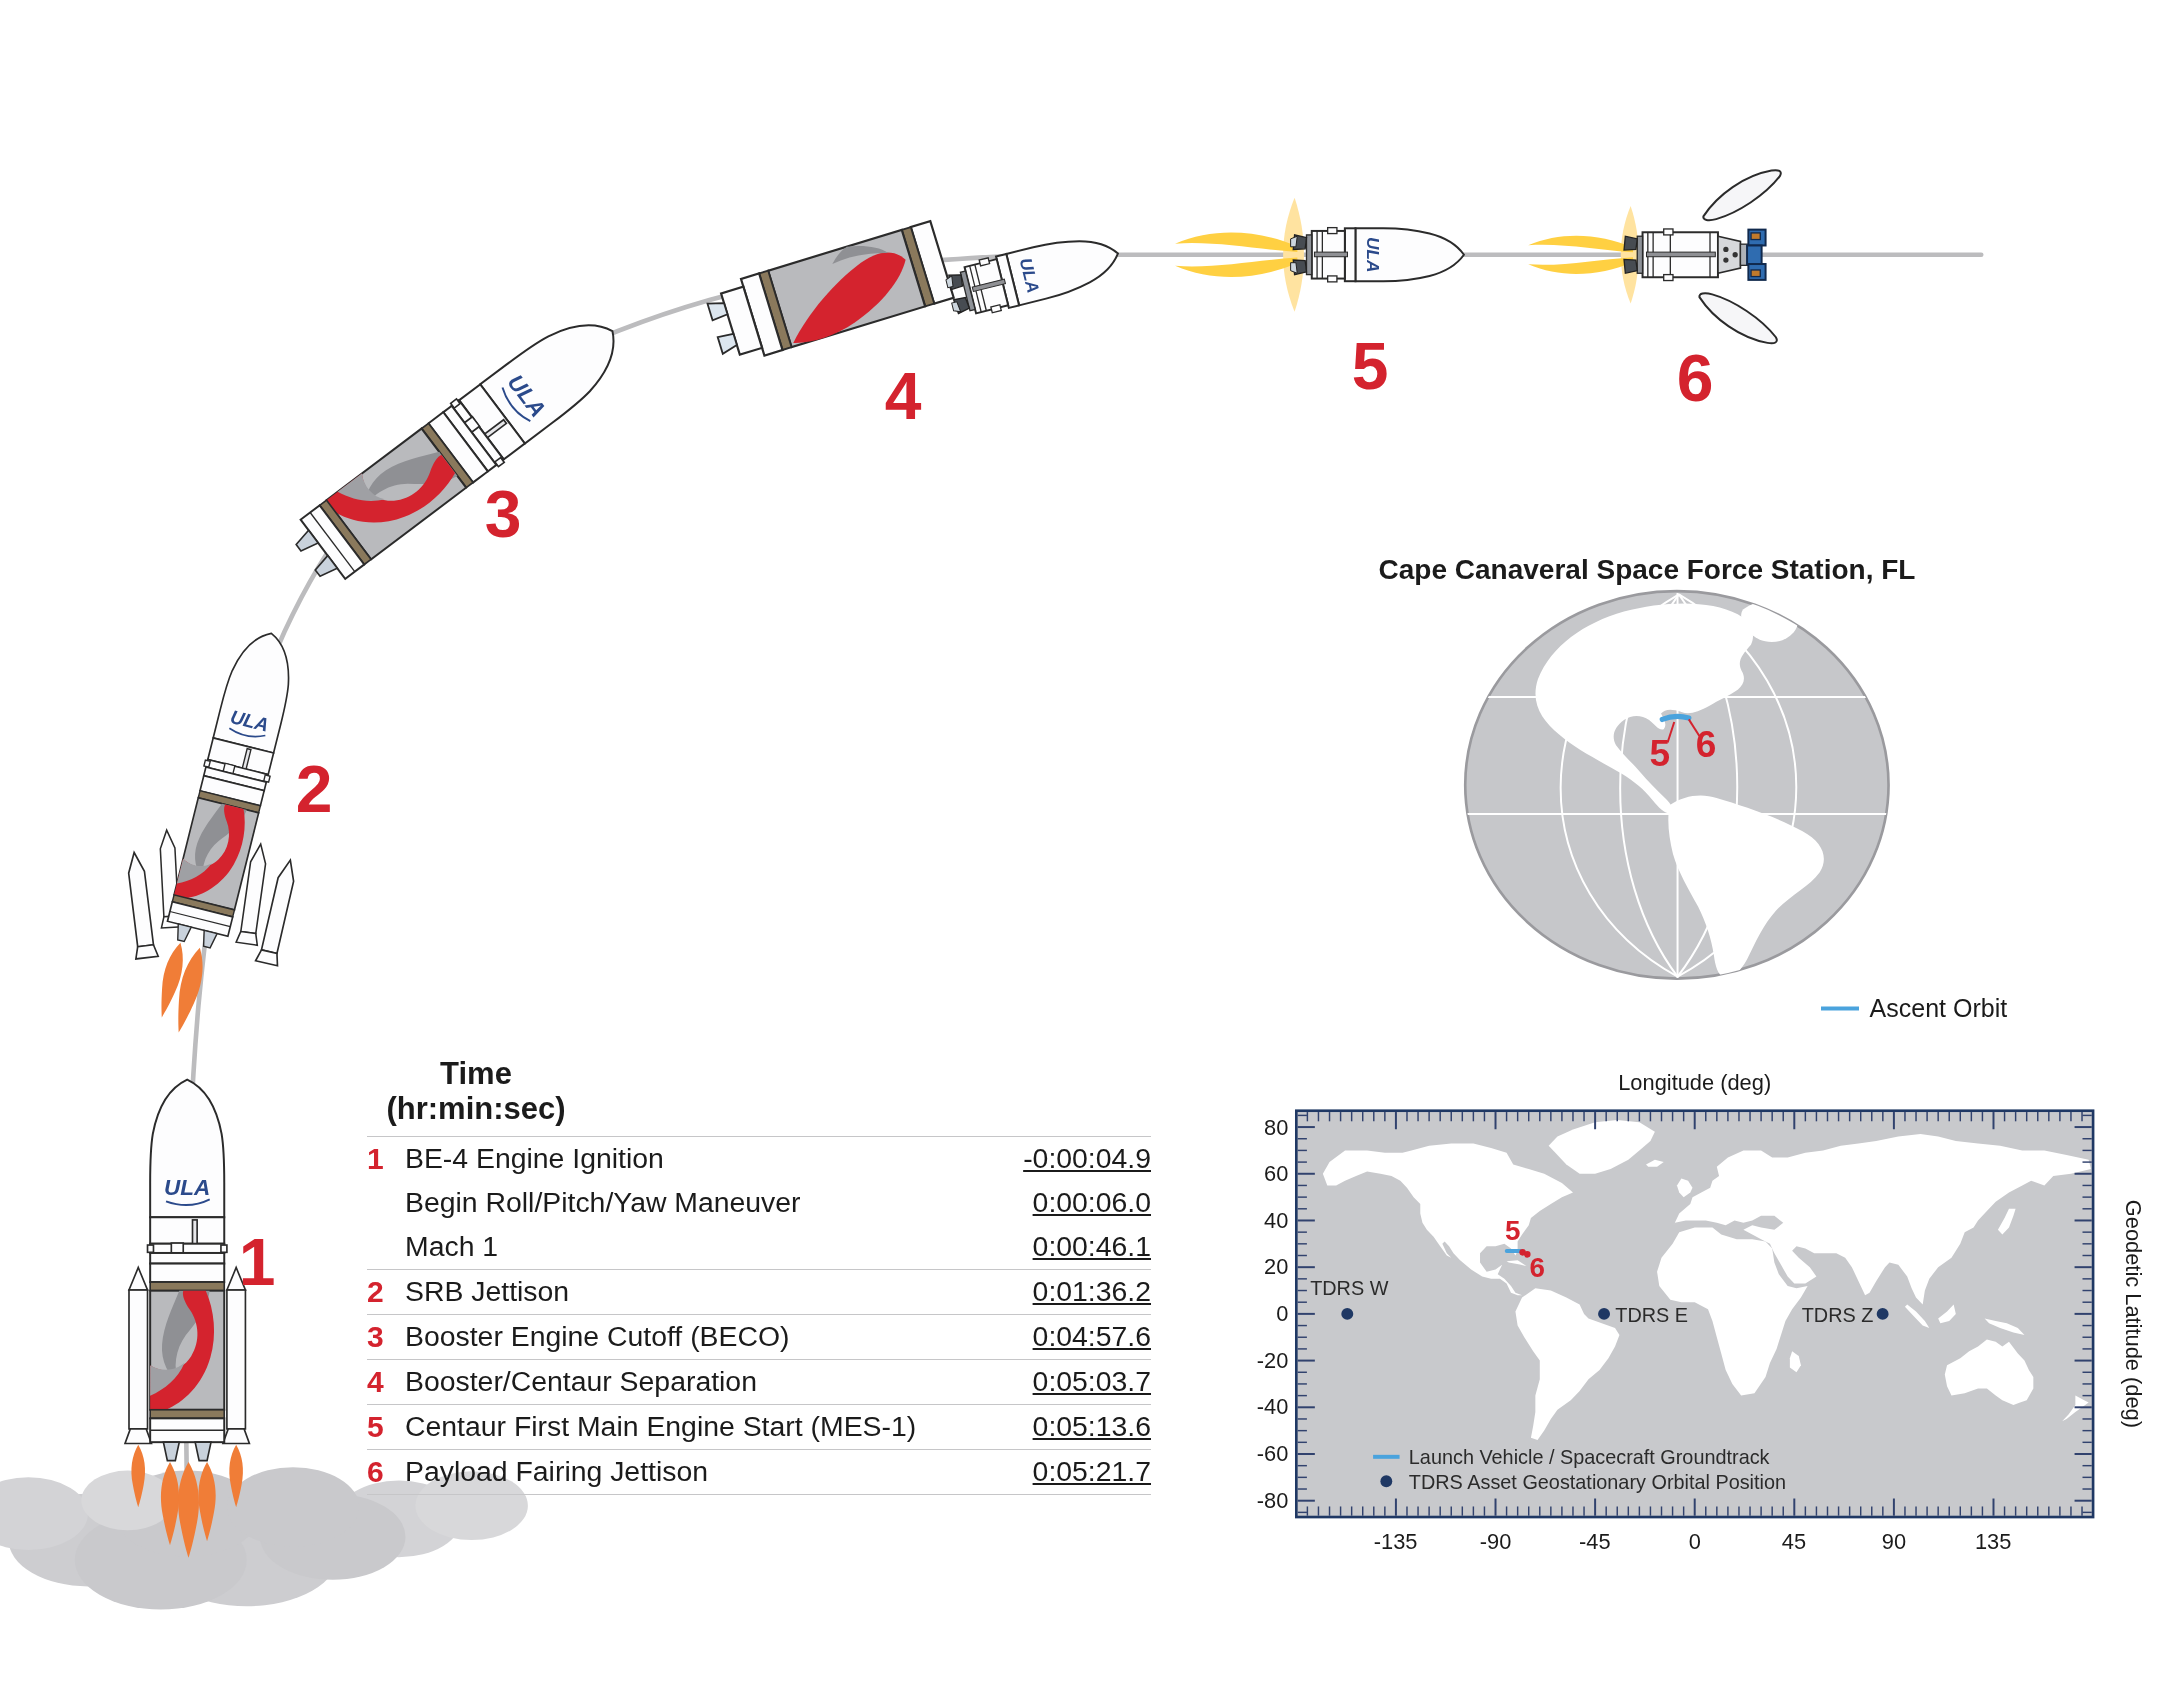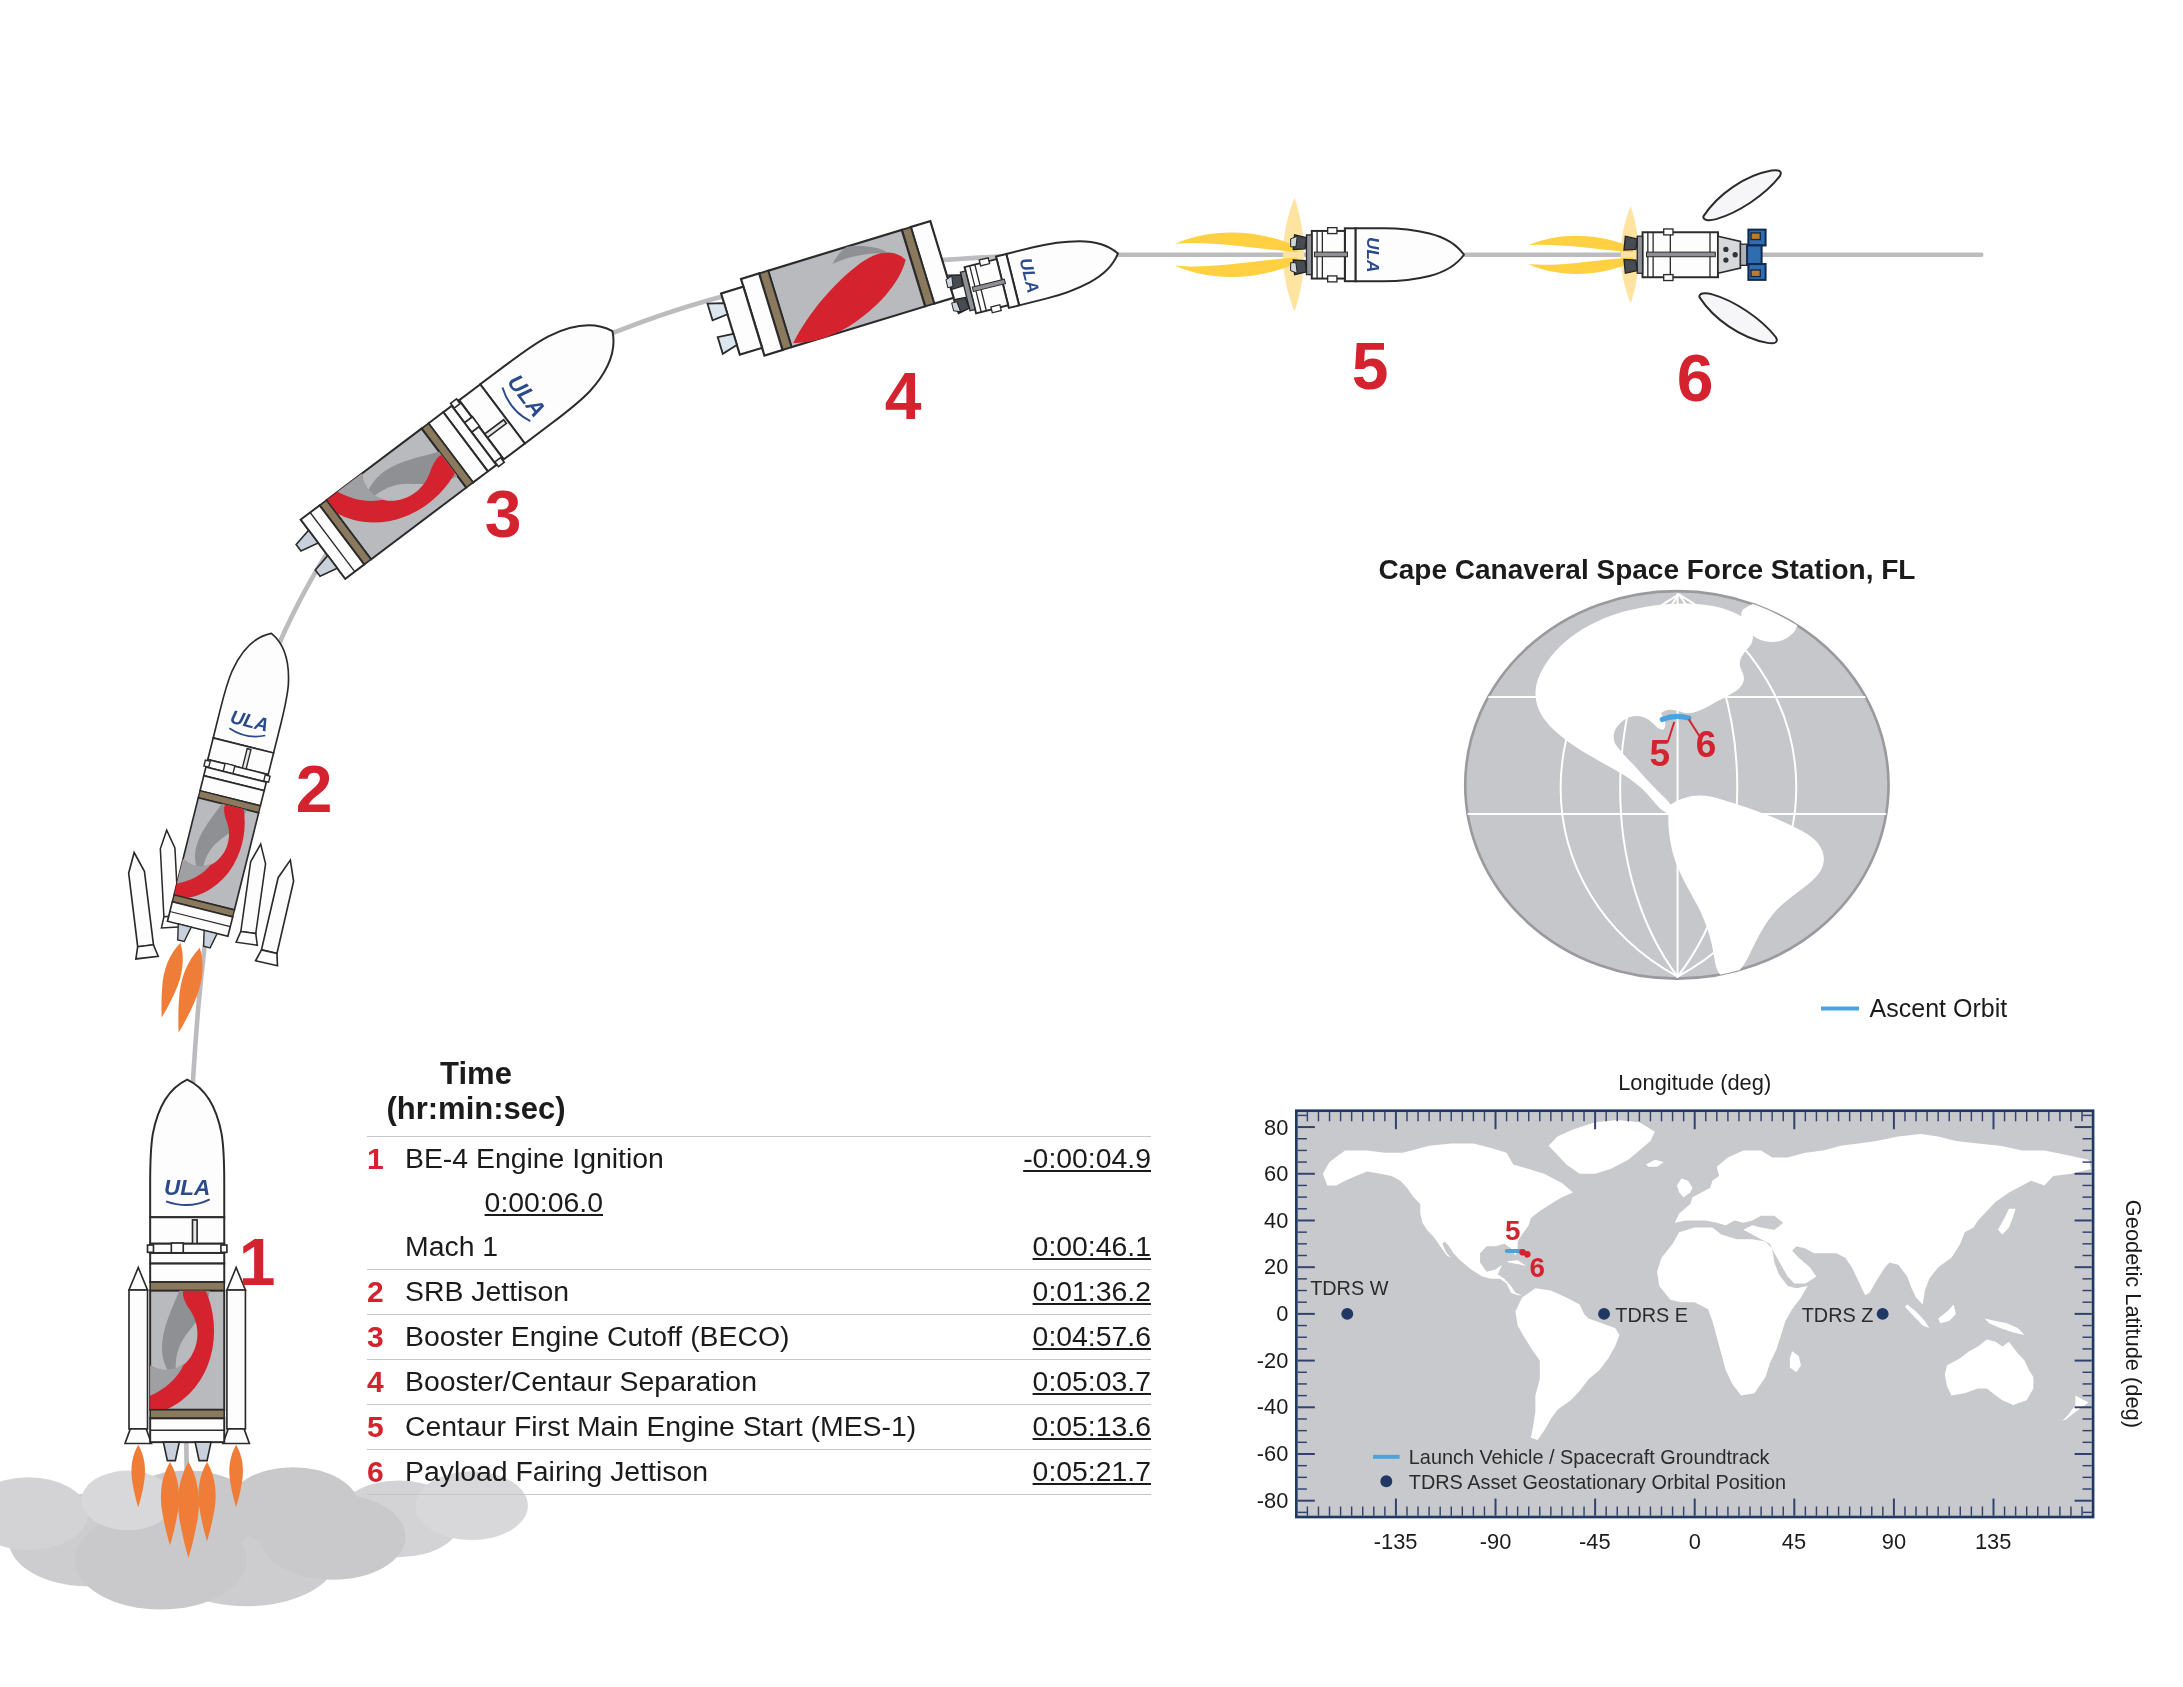--- a/index.html
+++ b/index.html
@@ -211,20 +211,21 @@
         <div>(hr:min:sec)</div>
       </div>
     </div>
     <div class="trow">
       <div class="tnum">1</div>
       <div class="tevent">BE-4 Engine Ignition</div>
       <div class="ttime">-0:00:04.9</div>
     </div>
     <div class="trow">
       <div class="tnum"></div>
+      <div class="tevent">Begin Roll/Pitch/Yaw Maneuver</div>
       <div class="ttime">0:00:06.0</div>
     </div>
     <div class="trow">
       <div class="tnum"></div>
       <div class="tevent">Mach 1</div>
       <div class="ttime">0:00:46.1</div>
     </div>
     <div class="trow sep">
       <div class="tnum">2</div>
       <div class="tevent">SRB Jettison</div>

